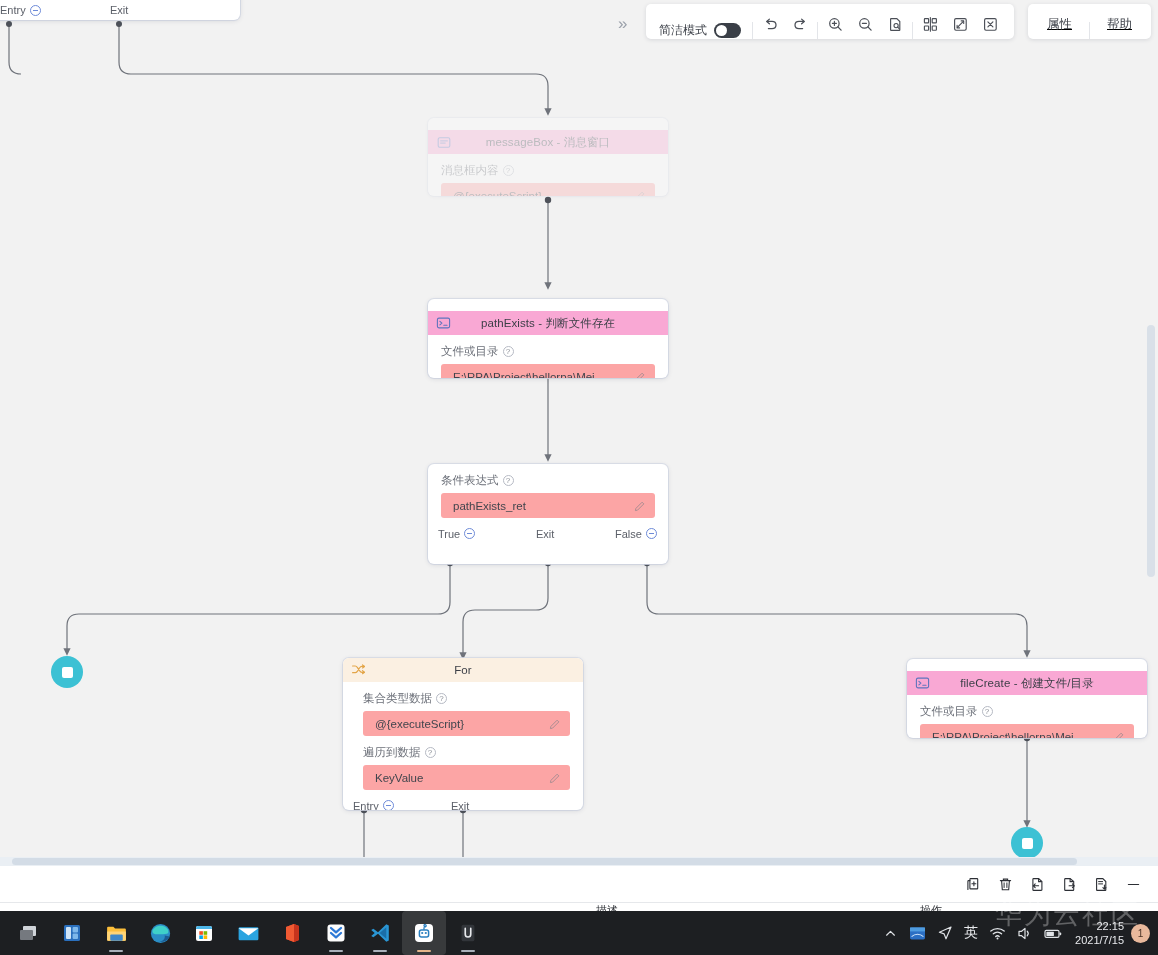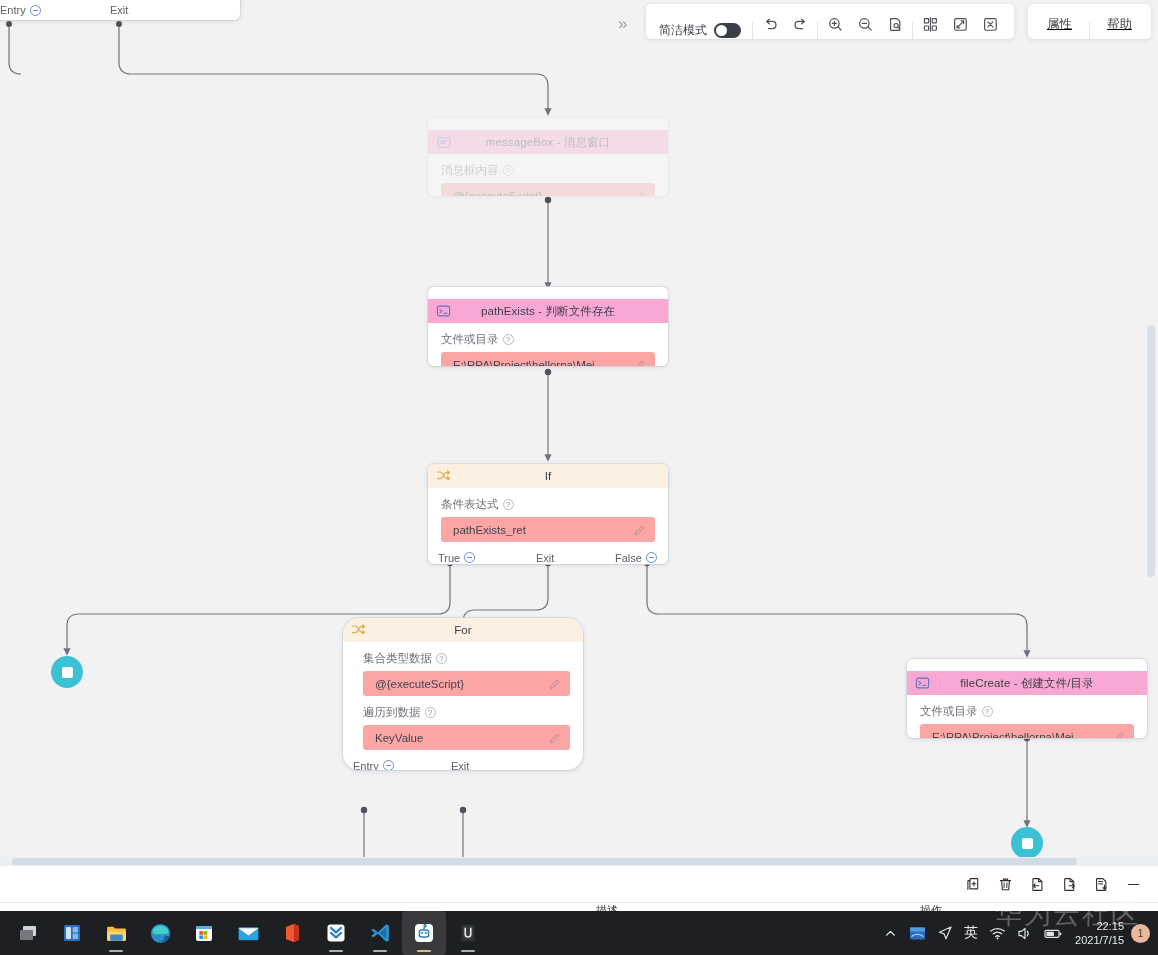--- a/index.html
+++ b/index.html
@@ -301,21 +301,21 @@
           <span>@{executeScript}</span>
           <span class="pencil">
             <svg width="14" height="14" viewBox="0 0 14 14">
                 <path d="M2.4 11.6l.5-2.2 6.2-6.2 1.7 1.7-6.2 6.2-2.2.5z" fill="none" stroke="#7a7e86" stroke-width="1"></path>
               </svg>
           </span>
         </div>
       </div>
     </div>
 
-    <div class="node" style="left:428px; top:287px; width:240px; height:79px;">
+    <div class="node" style="left:428px; top:299px; width:240px; height:79px;">
       <div class="node-header hdr-blue">
         <span class="hdr-icon">
           <svg width="15" height="15" viewBox="0 0 15 15">
               <rect x="1.4" y="2.6" width="12.2" height="9.8" rx="1.6" fill="none" stroke="#5f74bd" stroke-width="1.1"></rect>
               <path d="M3.9 5.9l2 1.7-2 1.7" fill="none" stroke="#5f74bd" stroke-width="1.1" stroke-linecap="round" stroke-linejoin="round"></path>
               <path d="M7.8 9.7h3.2" stroke="#5f74bd" stroke-width="1.1" stroke-linecap="round"></path>
             </svg>
         </span>
         <span class="hdr-title">pathExists - 判断文件存在</span>
       </div>
@@ -329,29 +329,20 @@
           <span class="pencil">
             <svg width="14" height="14" viewBox="0 0 14 14">
                 <path d="M2.4 11.6l.5-2.2 6.2-6.2 1.7 1.7-6.2 6.2-2.2.5z" fill="none" stroke="#7a7e86" stroke-width="1"></path>
               </svg>
           </span>
         </div>
       </div>
     </div>
 
     <div class="node" style="left:428px; top:464px; width:240px; height:100px;">
-      <div class="node-header hdr-amber">
-        <span class="hdr-icon">
-          <svg width="15" height="15" viewBox="0 0 15 15">
-              <path d="M1.6 3.5h2.6c1 0 1.6.6 2.3 1.6l2 3.1c.7 1 1.3 1.6 2.3 1.6h2.4M1.6 10.2h2.6c1 0 1.6-.6 2.3-1.6l2-3.1c.7-1 1.3-1.6 2.3-1.6h2.4" fill="none" stroke="#e3a548" stroke-width="1.2" stroke-linecap="round"></path>
-              <path d="M11.5 2.4l2 1.5-2 1.5M11.5 8.2l2 1.5-2 1.5" fill="none" stroke="#e3a548" stroke-width="1.2" stroke-linecap="round" stroke-linejoin="round"></path>
-            </svg>
-        </span>
-        <span class="hdr-title">If</span>
-      </div>
       <div class="node-body" style="padding-bottom:4px;">
         <div class="field-label">
           <span>条件表达式</span>
           <span class="qmark">?</span>
         </div>
         <div class="field-input">
           <span>pathExists_ret</span>
           <span class="pencil">
             <svg width="14" height="14" viewBox="0 0 14 14">
                 <path d="M2.4 11.6l.5-2.2 6.2-6.2 1.7 1.7-6.2 6.2-2.2.5z" fill="none" stroke="#7a7e86" stroke-width="1"></path>
@@ -367,21 +358,21 @@
         <div class="port" style="width:79px;">
           <span>Exit</span>
         </div>
         <div class="port">
           <span>False</span>
           <span class="port-minus"></span>
         </div>
       </div>
     </div>
 
-    <div class="node" style="left:343px; top:618px; width:240px; height:152px;border-radius:16px;">
+    <div class="node" style="left:343px; top:658px; width:240px; height:152px;">
       <div class="node-header hdr-amber">
         <span class="hdr-icon">
           <svg width="15" height="15" viewBox="0 0 15 15">
               <path d="M1.6 3.5h2.6c1 0 1.6.6 2.3 1.6l2 3.1c.7 1 1.3 1.6 2.3 1.6h2.4M1.6 10.2h2.6c1 0 1.6-.6 2.3-1.6l2-3.1c.7-1 1.3-1.6 2.3-1.6h2.4" fill="none" stroke="#e3a548" stroke-width="1.2" stroke-linecap="round"></path>
               <path d="M11.5 2.4l2 1.5-2 1.5M11.5 8.2l2 1.5-2 1.5" fill="none" stroke="#e3a548" stroke-width="1.2" stroke-linecap="round" stroke-linejoin="round"></path>
             </svg>
         </span>
         <span class="hdr-title">For</span>
       </div>
       <div class="node-body" style="padding-bottom:4px;padding-left:20px;">

